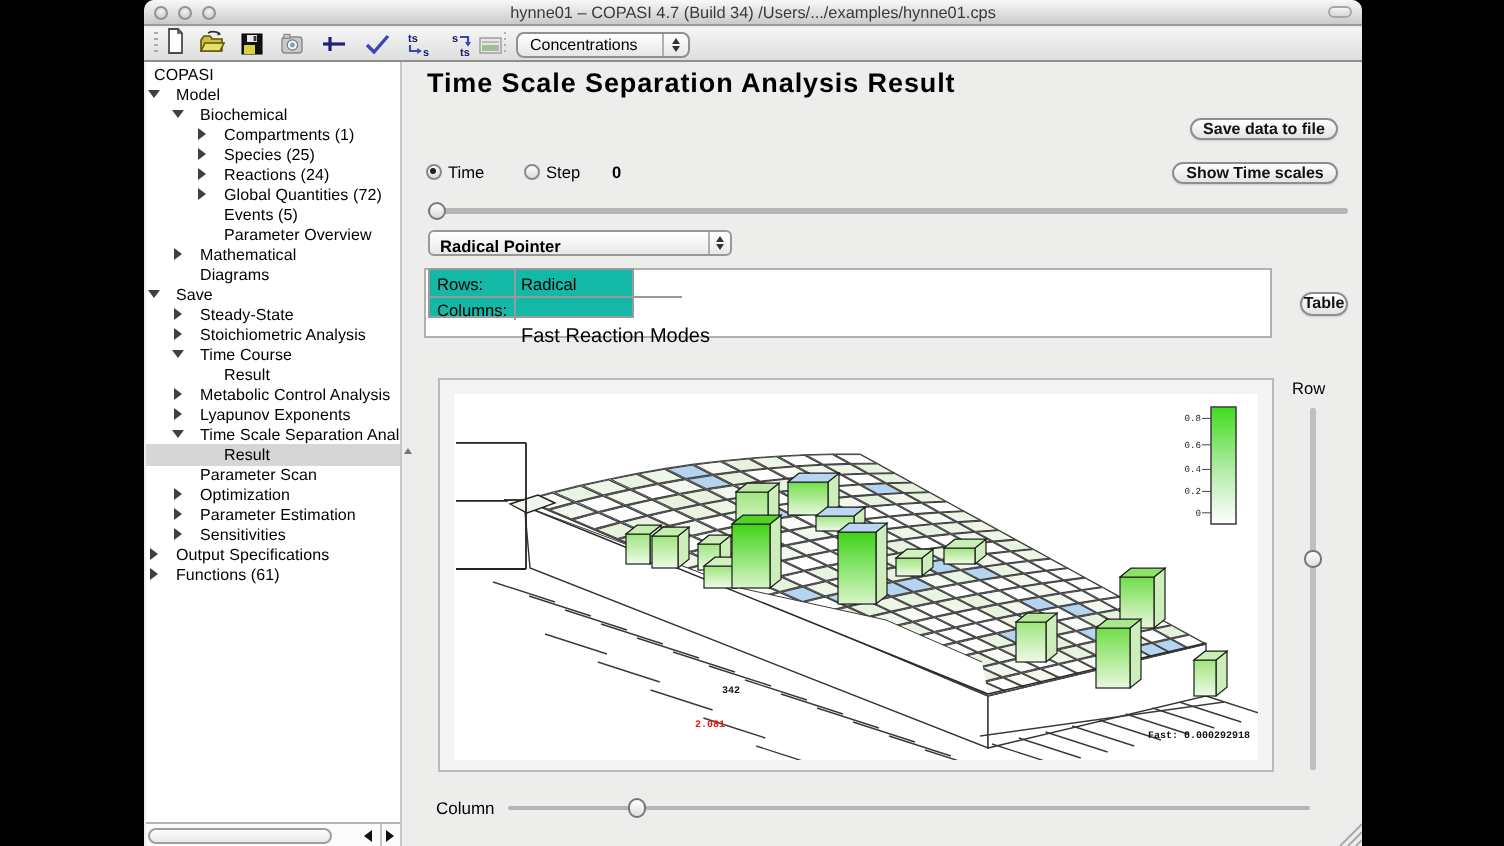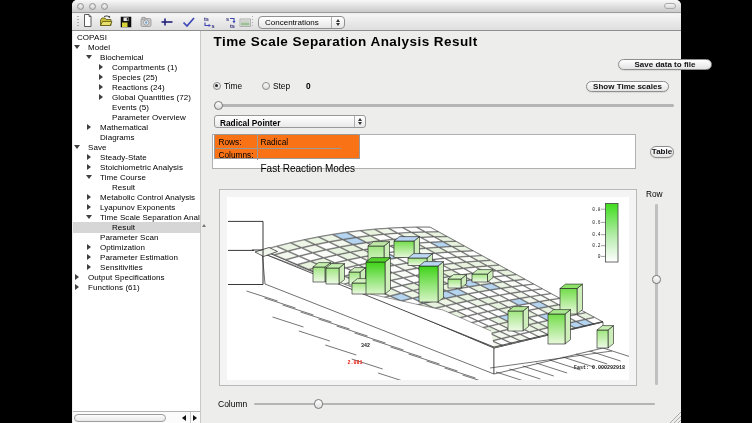--- a/index.html
+++ b/index.html
@@ -6,20 +6,21 @@
 .abs { position:absolute; }
 .btn { position:absolute; border:1px solid #8e8e8e; border-radius:6px; background:linear-gradient(#ffffff,#f2f2f2 45%,#e4e4e4); font-size:8px; font-weight:bold; color:#111; text-align:center; box-shadow:0 0.5px 1px rgba(0,0,0,0.15); }
 </style></head>
 <body>
 <div class="abs" style="left:72px;top:0;width:609px;height:423px;background:#ededec;overflow:hidden;border-radius:5px 5px 0 0">
 
  <div class="abs" style="left:0;top:0;width:609px;height:13px;background:linear-gradient(#f8f8f8,#cacaca);border-bottom:1px solid #9c9c9c;border-radius:5px 5px 0 0"></div>
  <div class="abs" style="left:5px;top:2.5px;width:7px;height:7px;border-radius:50%;background:radial-gradient(circle at 50% 35%,#f5f5f5,#bfbfbf);border:0.5px solid #949494"></div>
  <div class="abs" style="left:16.5px;top:2.5px;width:7px;height:7px;border-radius:50%;background:radial-gradient(circle at 50% 35%,#f5f5f5,#bfbfbf);border:0.5px solid #949494"></div>
  <div class="abs" style="left:28.5px;top:2.5px;width:7px;height:7px;border-radius:50%;background:radial-gradient(circle at 50% 35%,#f5f5f5,#bfbfbf);border:0.5px solid #949494"></div>
+ <div class="abs" style="left:0;top:1.5px;width:609px;text-align:center;font-size:8.2px;color:#3a3a3a">hynne01 – COPASI 4.7 (Build 34) /Users/.../examples/hynne01.cps</div>
  <div class="abs" style="left:592px;top:2.5px;width:12px;height:6px;border-radius:3px;border:1px solid #a8a8a8;background:linear-gradient(#f4f4f4,#d8d8d8)"></div>
 
  <div class="abs" style="left:0;top:14px;width:609px;height:17px;background:linear-gradient(#f5f5f5,#dedede);border-bottom:1px solid #8e8e8e"></div>
  <div class="abs" style="left:5px;top:16px;width:2px;height:12px;background-image:repeating-linear-gradient(#aaa 0 1px,transparent 1px 3px)"></div>
  <div class="abs" style="left:180px;top:16px;width:1px;height:12px;background-image:repeating-linear-gradient(#b0b0b0 0 1px,transparent 1px 3px)"></div>
 
  <div class="abs" style="left:186px;top:16px;width:87px;height:12.5px;border:1px solid #909090;border-radius:4px;background:linear-gradient(#ffffff,#e6e6e6);">
    <div class="abs" style="left:6px;top:1px;font-size:8px;font-weight:normal;color:#000">Concentrations</div>
    <div class="abs" style="right:12.5px;top:0;width:1px;height:10.5px;background:#b0b0b0"></div>
    <div class="abs" style="right:4.5px;top:1.5px;width:0;height:0;border-left:2.6px solid transparent;border-right:2.6px solid transparent;border-bottom:3.4px solid #333"></div>
@@ -110,42 +111,42 @@
 
 <div class="abs" style="left:73px;top:411px;width:127px;height:11.5px;background:#fbfbfb;border-top:1px solid #b4b4b4">
   <div class="abs" style="left:1px;top:1.5px;width:92px;height:8px;border:1px solid #9e9e9e;border-radius:4.5px;background:linear-gradient(#fdfdfd,#e8e8e8)"></div>
   <div class="abs" style="left:109px;top:2.5px;width:0;height:0;border-top:3.2px solid transparent;border-bottom:3.2px solid transparent;border-right:4.2px solid #111"></div>
   <div class="abs" style="left:117px;top:0;width:1px;height:11px;background:#c4c4c4"></div>
   <div class="abs" style="left:119.5px;top:2.5px;width:0;height:0;border-top:3.2px solid transparent;border-bottom:3.2px solid transparent;border-left:4.2px solid #111"></div>
 </div>
 
 <div class="abs" style="left:213.5px;top:34px;font-size:13.5px;font-weight:bold;color:#000;letter-spacing:0.45px">Time Scale Separation Analysis Result</div>
 
-<div class="btn" style="left:618px;top:58.5px;width:94px;height:11px;line-height:10px;">Save data to file</div>
+<div class="btn" style="left:595px;top:58.5px;width:74px;height:11px;line-height:10px;">Save data to file</div>
 <div class="btn" style="left:586px;top:81px;width:83px;height:11px;line-height:10px;">Show Time scales</div>
 
 <div class="abs" style="left:212.5px;top:81.5px;width:8px;height:8px;border-radius:50%;border:1px solid #8a8a8a;background:linear-gradient(#fdfdfd,#dcdcdc)"></div>
 <div class="abs" style="left:215px;top:84px;width:3.4px;height:3.4px;border-radius:50%;background:#222"></div>
 <div class="abs" style="left:224px;top:81px;font-size:8.3px;color:#000">Time</div>
 <div class="abs" style="left:262px;top:81.5px;width:8px;height:8px;border-radius:50%;border:1px solid #8a8a8a;background:linear-gradient(#fdfdfd,#dcdcdc)"></div>
 <div class="abs" style="left:273px;top:81px;font-size:8.3px;color:#000">Step</div>
 <div class="abs" style="left:306px;top:81px;font-size:8.3px;font-weight:bold;color:#000">0</div>
 
 <div class="abs" style="left:214px;top:104px;width:460px;height:3px;background:#b5b5b5;border-radius:1.5px"></div>
 <div class="abs" style="left:213.5px;top:100.5px;width:9px;height:9px;border-radius:50%;border:1px solid #777;background:linear-gradient(#ffffff,#d8d8d8)"></div>
 
 <div class="abs" style="left:214px;top:115px;width:152px;height:12.5px;border:1px solid #989898;border-radius:3px;background:linear-gradient(#ffffff,#e9e9e9)">
   <div class="abs" style="left:5px;top:1.5px;font-size:8.3px;font-weight:bold;color:#000">Radical Pointer</div>
   <div class="abs" style="right:10px;top:0;width:1px;height:10.5px;background:#b0b0b0"></div>
   <div class="abs" style="right:3.5px;top:1.5px;width:0;height:0;border-left:2.4px solid transparent;border-right:2.4px solid transparent;border-bottom:3.2px solid #333"></div>
   <div class="abs" style="right:3.5px;bottom:1.5px;width:0;height:0;border-left:2.4px solid transparent;border-right:2.4px solid transparent;border-top:3.2px solid #333"></div>
 </div>
 
 <div class="abs" style="left:212px;top:133.5px;width:424px;height:35.5px;background:#fff;border:1px solid #b0b0b0"></div>
-<div class="abs" style="left:213.5px;top:133.5px;width:146px;height:25.5px;border:1px solid #9a9a9a;background:#f97316">
+<div class="abs" style="left:213.5px;top:133.5px;width:103px;height:25.5px;border:1px solid #9a9a9a;background:#14b8a6">
   <div class="abs" style="left:42px;top:0;width:1px;height:25.5px;background:#9a9a9a"></div>
   <div class="abs" style="left:0;top:13px;width:126px;height:1px;background:#9a9a9a"></div>
   <div class="abs" style="left:4px;top:2.5px;font-size:8.3px;color:#000;white-space:nowrap">Rows:</div>
   <div class="abs" style="left:46px;top:2.5px;font-size:8.3px;color:#000;white-space:nowrap">Radical</div>
   <div class="abs" style="left:4px;top:15px;font-size:8.3px;color:#000;white-space:nowrap">Columns:</div>
   <div class="abs" style="left:46px;top:28px;font-size:10px;color:#000;white-space:nowrap">Fast Reaction Modes</div>
 </div>
 <div class="btn" style="left:650px;top:146px;width:24px;height:11.5px;line-height:10.5px;border-radius:6px">Table</div>
 
 <div class="abs" style="left:219px;top:189px;width:418px;height:197px;border:1px solid #b9b9b9;background:#f4f4f4"></div>

